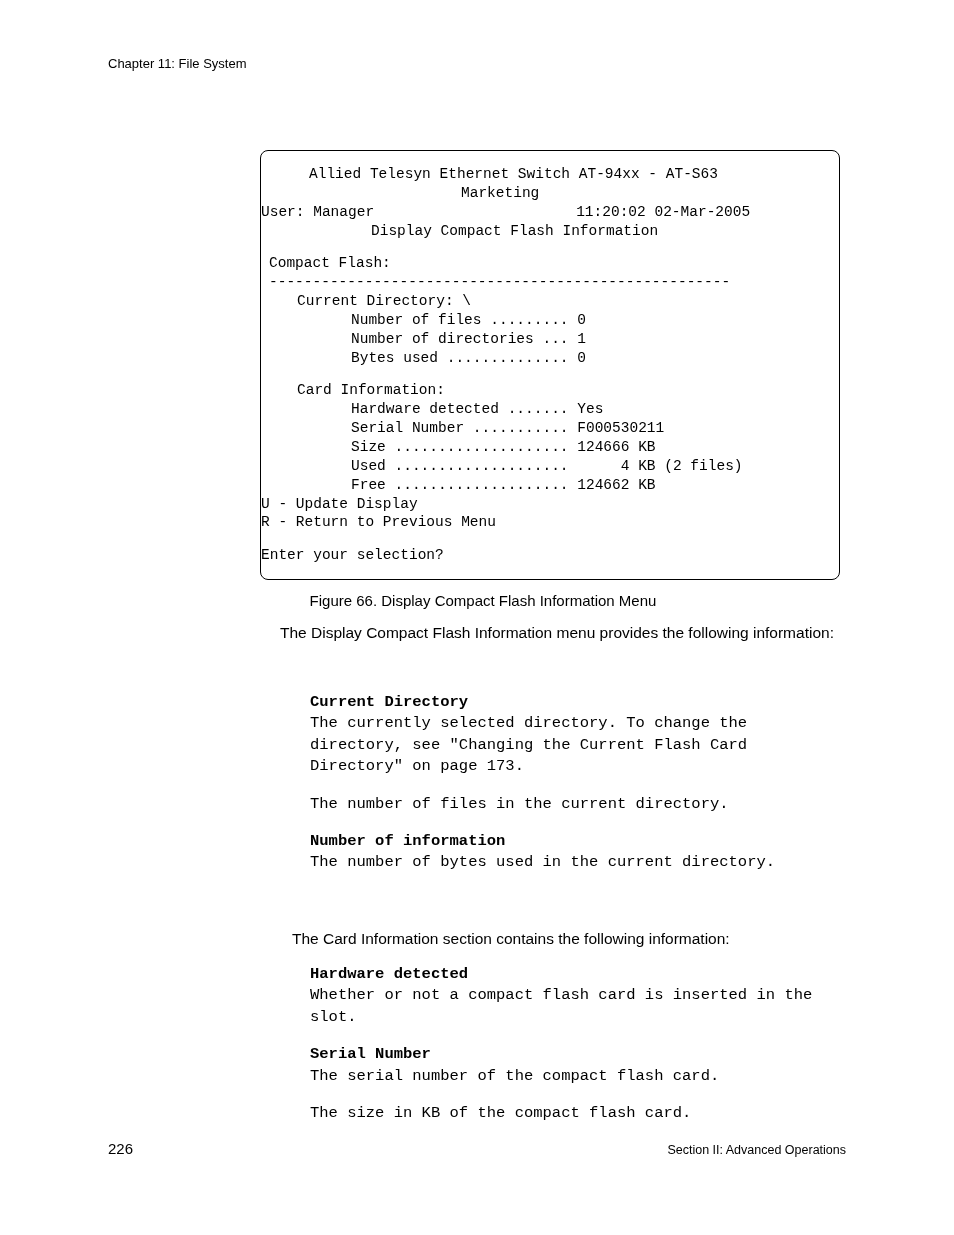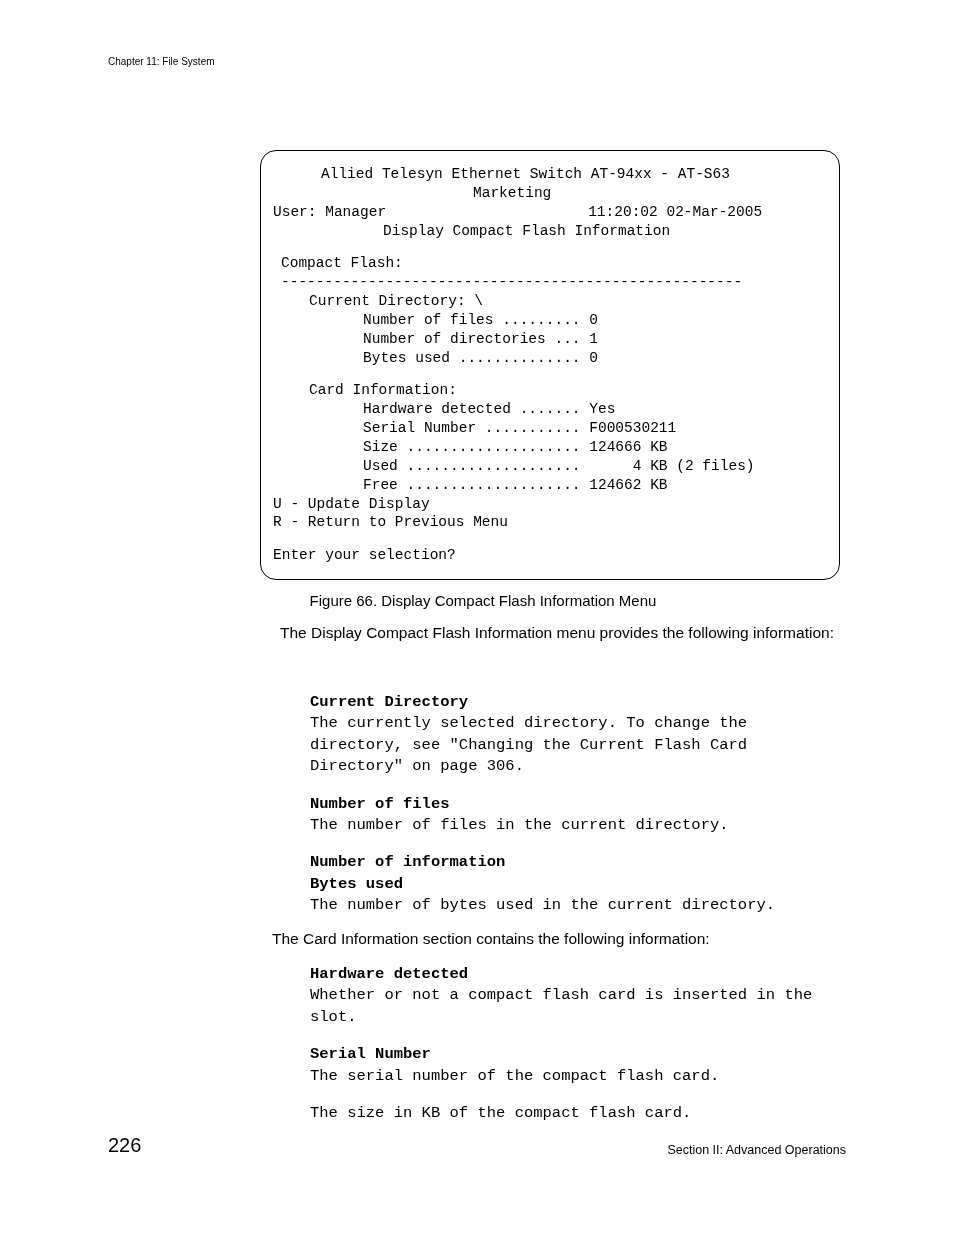--- a/index.html
+++ b/index.html
@@ -8,30 +8,30 @@
     width: 954px;
     height: 1235px;
     position: relative;
     font-family: Arial, Helvetica, sans-serif;
     color: #000;
   }
   .header {
     position: absolute;
     top: 56px;
     left: 108px;
-    font-size: 10px;
+    font-size: 13px;
   }
   .terminal-box {
     position: absolute;
     top: 150px;
     left: 260px;
     width: 580px;
     border: 1.2px solid #000;
-    border-radius: 16px;
-    padding: 14px 16px 14px 12px;
+    border-radius: 8px;
+    padding: 14px 16px 14px 0;
     font-family: "Courier New", Courier, monospace;
     font-size: 14.5px;
     line-height: 1.3;
     white-space: pre;
   }
   .figure-caption {
     position: absolute;
     top: 592px;
     width: 100%;
     left: 6px;
@@ -50,27 +50,27 @@
     left: 310px;
     width: 530px;
     font-size: 15.5px;
     line-height: 1.38;
     font-family: Liberation Mono, monospace;
   }
   .defs dt { font-weight: bold; }
   .defs dd { margin: 0 0 16px 0; }
   .intro { top: 622px; }
   .def1 { top: 692px; }
-  .card-intro { top: 930px; left: 272px; position: absolute; width: 560px; font-size: 15.5px; }
+  .card-intro { top: 930px; left: 292px; position: absolute; width: 560px; font-size: 15.5px; }
   .def2 { top: 964px; }
   .footer-left {
     position: absolute;
     left: 108px;
     bottom: 78px;
-    font-size: 20px;
+    font-size: 15px;
     text-align: right;
   }
   .footer-right {
     position: absolute;
     right: 108px;
     bottom: 78px;
     font-size: 12.5px;
     margin-top: 20px;
   }
 </style>
@@ -81,25 +81,23 @@
 
 <div class="terminal-box"><div style="text-align:left; padding-left:48px;">Allied Telesyn Ethernet Switch AT-94xx - AT-S63</div><div style="text-align:left; padding-left:200px;">Marketing</div><div><span>User: Manager</span><span style="display:inline-block; width:202px;"></span><span>11:20:02 02-Mar-2005</span></div><div style="padding-left:110px;">Display Compact Flash Information</div><div style="height:14px;"></div><div style="padding-left:8px;">Compact Flash:</div><div style="padding-left:8px;">-----------------------------------------------------</div><div style="padding-left:36px;">Current Directory: \</div><div style="padding-left:90px;">Number of files ......... 0</div><div style="padding-left:90px;">Number of directories ... 1</div><div style="padding-left:90px;">Bytes used .............. 0</div><div style="height:14px;"></div><div style="padding-left:36px;">Card Information:</div><div style="padding-left:90px;">Hardware detected ....... Yes</div><div style="padding-left:90px;">Serial Number ........... F000530211</div><div style="padding-left:90px;">Size .................... 124666 KB</div><div style="padding-left:90px;">Used ....................      4 KB (2 files)</div><div style="padding-left:90px;">Free .................... 124662 KB</div><div>U - Update Display</div><div>R - Return to Previous Menu</div><div style="height:14px;"></div><div>Enter your selection?</div></div>
 
 <div class="figure-caption">Figure 66. Display Compact Flash Information Menu</div>
 
 <div class="body-text intro">The Display Compact Flash Information menu provides the following information:</div>
 
 <div class="definitions def1">
   <dl class="defs">
     <dt>Current Directory</dt>
-    <dd>The currently selected directory. To change the directory, see "Changing the Current Flash Card Directory" on page 306.</dd>
-    <dt>Number of files</dt>
+    <dd>The currently selected directory. To change the directory, see "Changing the Current Flash Card Directory" on page 173.</dd>
     <dd>The number of files in the current directory.</dd>
     <dt>Number of information</dt>
-    <dt>Bytes used</dt>
     <dd>The number of bytes used in the current directory.</dd>
   </dl>
 </div>
 
 <div class="card-intro">The Card Information section contains the following information:</div>
 
 <div class="definitions def2">
   <dl class="defs">
     <dt>Hardware detected</dt>
     <dd>Whether or not a compact flash card is inserted in the slot.</dd>

